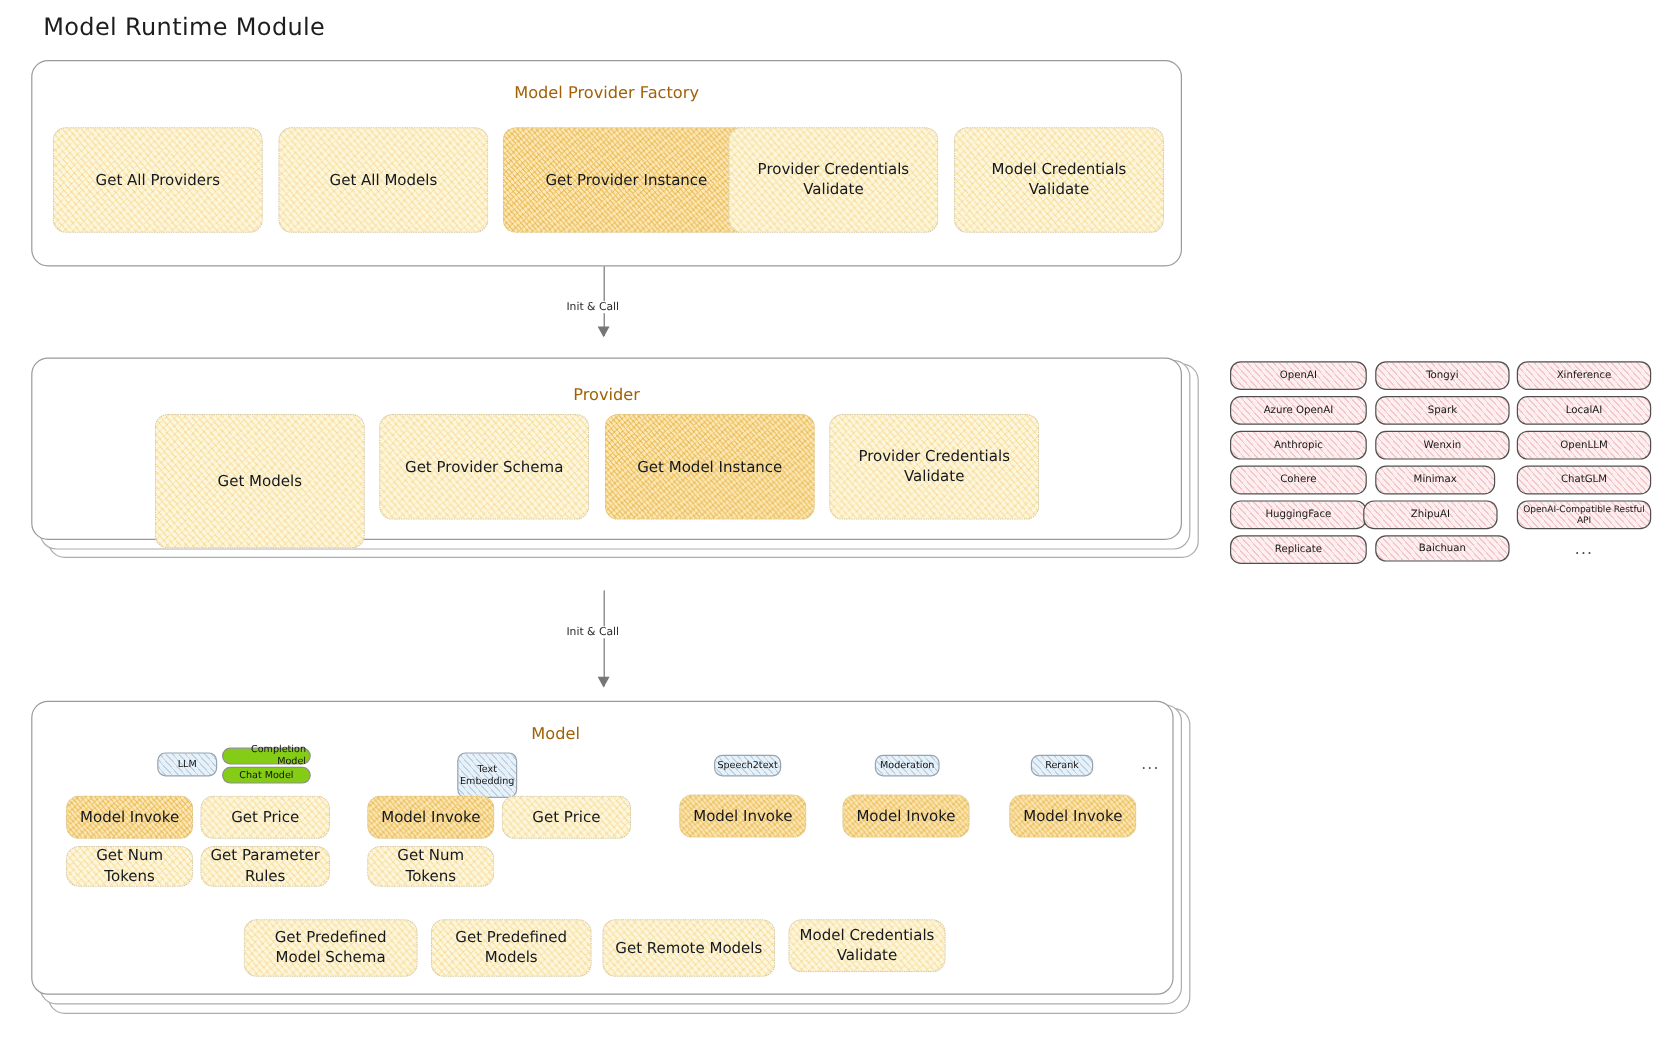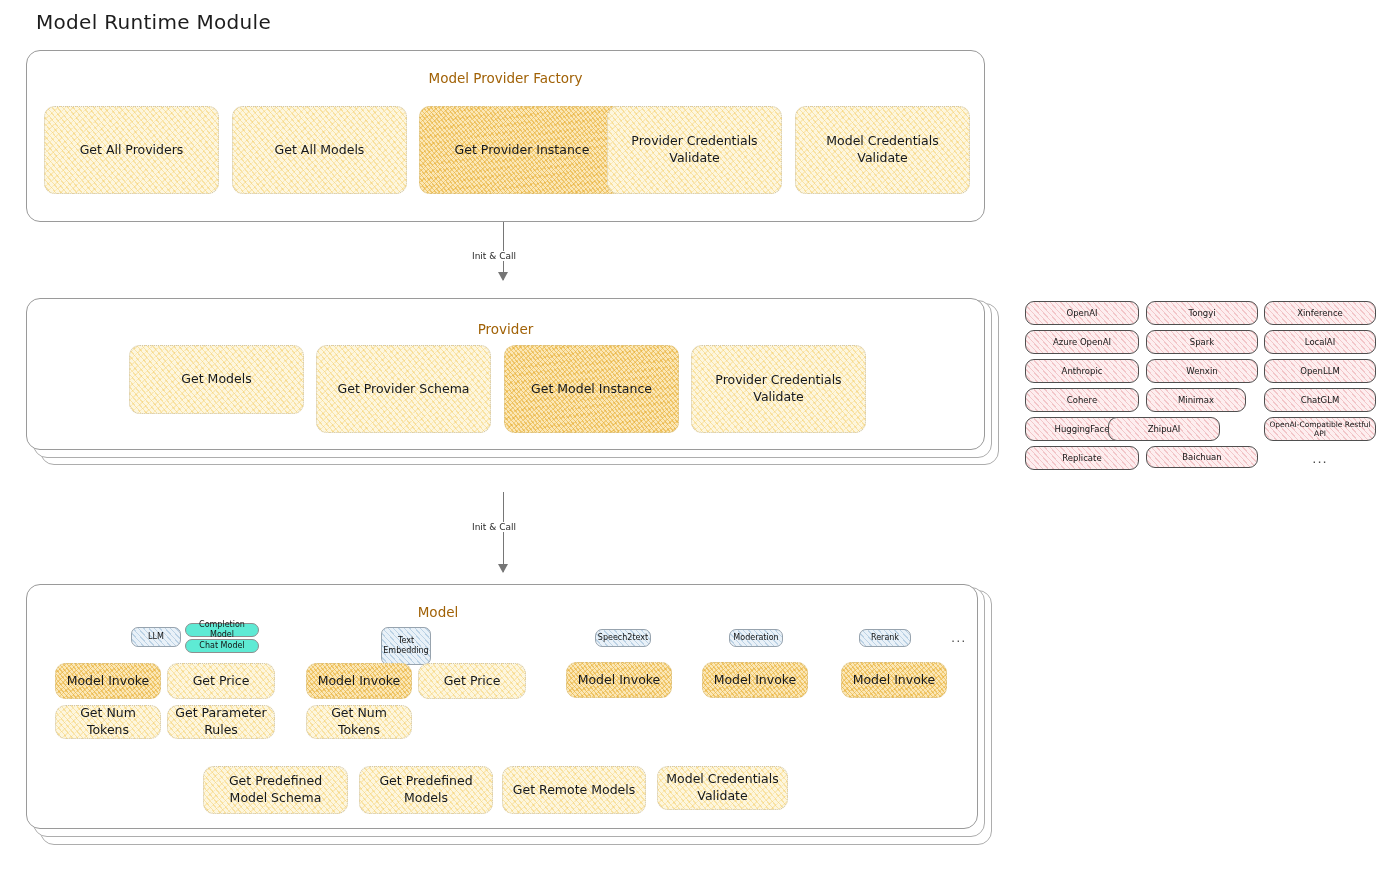--- a/index.html
+++ b/index.html
@@ -76,23 +76,24 @@
     text-align:center;
     font-size:8px;
     line-height:1.2;
     color:#141414;
     background-color:#e9f1f8;
     background-image:
       repeating-linear-gradient(48deg, rgba(121,165,201,.40) 0 1px, rgba(255,255,255,0) 1px 4px);
     padding:1px 3px;
   }
   .badge.plain{
-    background-color:#5eead4;
+    background-color:#84cc16;
     background-image:none;
     border-color:#8f8f8f;
+    text-align:right;
   }
 
   
   .chip{
     position:absolute;
     box-sizing:border-box;
     border-radius:9px;
     border:1.3px solid #4f4f4f;
     display:flex;align-items:center;justify-content:center;
     text-align:center;
@@ -147,54 +148,54 @@
 
   <div class="arrow-line" style="left:503px;top:222px;height:58px;"></div>
   <div class="arrow-head" style="left:498px;top:272px;"></div>
   <div class="arrow-label" style="left:468px;top:251px;">Init &amp; Call</div>
 
   <div class="panel-shadow" style="left:40px;top:303px;width:959px;height:162px;"></div>
   <div class="panel-shadow" style="left:33px;top:300px;width:959px;height:158px;"></div>
   <div class="panel" style="left:26px;top:298px;width:959px;height:152px;"></div>
   <div class="panel-title" style="left:26px;top:321px;width:959px;">Provider</div>
 
-  <div class="card" style="left:129px;top:345px;width:175px;height:69px;">Get Models</div>
+  <div class="card" style="left:129px;top:345px;width:175px;height:112px;">Get Models</div>
   <div class="card" style="left:316px;top:345px;width:175px;height:88px;">Get Provider Schema</div>
   <div class="card hl" style="left:504px;top:345px;width:175px;height:88px;">Get Model Instance</div>
   <div class="card" style="left:691px;top:345px;width:175px;height:88px;">Provider Credentials Validate</div>
 
   <div class="chip" style="left:1025px;top:301px;width:114px;height:24px;">OpenAI</div>
   <div class="chip" style="left:1025px;top:330px;width:114px;height:24px;">Azure OpenAI</div>
   <div class="chip" style="left:1025px;top:359px;width:114px;height:24px;">Anthropic</div>
   <div class="chip" style="left:1025px;top:388px;width:114px;height:24px;">Cohere</div>
   <div class="chip" style="left:1025px;top:417px;width:114px;height:24px;">HuggingFace</div>
   <div class="chip" style="left:1025px;top:446px;width:114px;height:24px;">Replicate</div>
 
   <div class="chip" style="left:1146px;top:301px;width:112px;height:24px;">Tongyi</div>
   <div class="chip" style="left:1146px;top:330px;width:112px;height:24px;">Spark</div>
   <div class="chip" style="left:1146px;top:359px;width:112px;height:24px;">Wenxin</div>
   <div class="chip" style="left:1146px;top:388px;width:100px;height:24px;">Minimax</div>
-  <div class="chip" style="left:1108px;top:417px;width:112px;height:24px;">ZhipuAI</div>
+  <div class="chip" style="left:1136px;top:417px;width:112px;height:24px;">ZhipuAI</div>
   <div class="chip" style="left:1146px;top:446px;width:112px;height:22px;">Baichuan</div>
 
   <div class="chip" style="left:1264px;top:301px;width:112px;height:24px;">Xinference</div>
   <div class="chip" style="left:1264px;top:330px;width:112px;height:24px;">LocalAI</div>
   <div class="chip" style="left:1264px;top:359px;width:112px;height:24px;">OpenLLM</div>
   <div class="chip" style="left:1264px;top:388px;width:112px;height:24px;">ChatGLM</div>
   <div class="chip" style="left:1264px;top:417px;width:112px;height:24px;font-size:7.5px;">OpenAI-Compatible Restful API</div>
   <div class="chip-ellipsis" style="left:1264px;top:449px;width:112px;height:18px;">...</div>
 
   <div class="arrow-line" style="left:503px;top:492px;height:80px;"></div>
   <div class="arrow-head" style="left:498px;top:564px;"></div>
   <div class="arrow-label" style="left:468px;top:522px;">Init &amp; Call</div>
 
   <div class="panel-shadow" style="left:40px;top:590px;width:952px;height:255px;"></div>
   <div class="panel-shadow" style="left:33px;top:587px;width:952px;height:250px;"></div>
   <div class="panel" style="left:26px;top:584px;width:952px;height:245px;"></div>
-  <div class="panel-title" style="left:26px;top:604px;width:824px;">Model</div>
+  <div class="panel-title" style="left:26px;top:604px;width:824px;padding-left:25px;">Model</div>
 
   <div class="badge" style="left:131px;top:627px;width:50px;height:20px;">LLM</div>
   <div class="badge plain" style="left:185px;top:623px;width:74px;height:14px;">Completion Model</div>
   <div class="badge plain" style="left:185px;top:639px;width:74px;height:14px;">Chat Model</div>
 
   <div class="card hl" style="left:55px;top:663px;width:106px;height:36px;">Model Invoke</div>
   <div class="card" style="left:167px;top:663px;width:108px;height:36px;">Get Price</div>
   <div class="card" style="left:55px;top:705px;width:106px;height:34px;">Get Num Tokens</div>
   <div class="card" style="left:167px;top:705px;width:108px;height:34px;">Get Parameter Rules</div>
 

